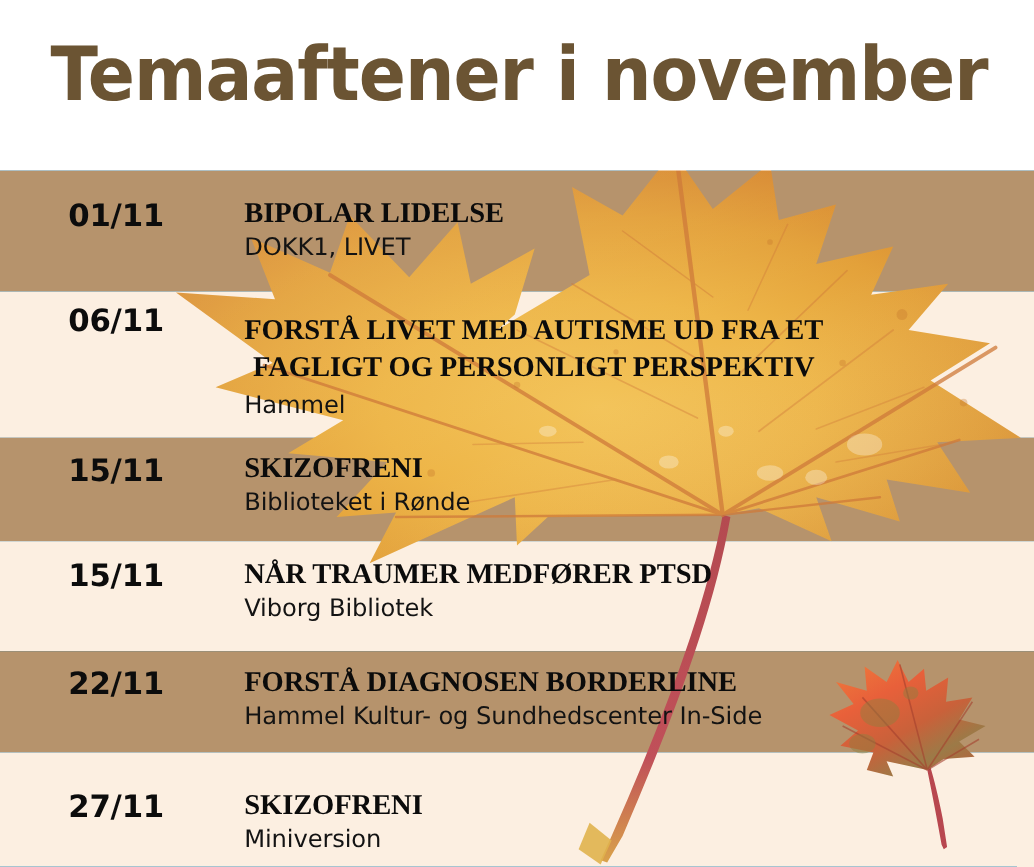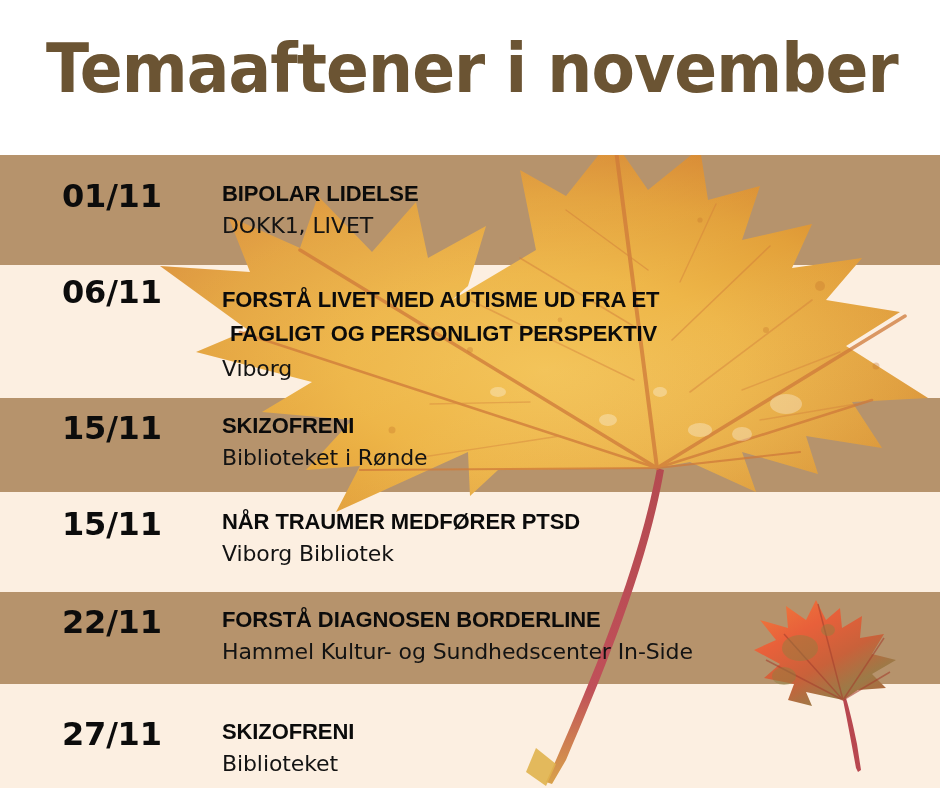--- a/index.html
+++ b/index.html
@@ -76,35 +76,35 @@
     position: absolute;
     left: 0;
     width: 940px;
     display: block;
   }
   .row-date {
     position: absolute;
     left: 62px;
     font-family: "DejaVu Sans", "Liberation Sans", sans-serif;
     font-weight: 700;
-    font-size: 32px;
+    font-size: 28px;
     line-height: 30px;
     color: #0c0c0c;
     letter-spacing: -0.2px;
     white-space: nowrap;
   }
   .row-body {
     position: absolute;
     left: 222px;
     right: 10px;
   }
   .row-title {
-    font-family: Liberation Sans, sans-serif;
+    font-family: Liberation Serif, serif;
     font-weight: 700;
-    font-size: 22px;
+    font-size: 26px;
     line-height: 34px;
     letter-spacing: -0.1px;
     color: #0b0b0b;
     white-space: nowrap;
   }
   .row-venue {
     font-family: "DejaVu Sans", "Liberation Sans", sans-serif;
     font-weight: 400;
     font-size: 22px;
     line-height: 28px;
@@ -255,21 +255,21 @@
       <div class="row-body" style="top:22px;">
         <div class="row-title">BIPOLAR LIDELSE</div>
         <div class="row-venue">DOKK1, LIVET</div>
       </div>
     </div>
 
     <div class="row" style="top:265px;height:133px;">
       <div class="row-date" style="top:12px;">06/11</div>
       <div class="row-body" style="top:18px;">
         <div class="row-title"><span>FORSTÅ LIVET MED AUTISME UD FRA ET</span><span class="line2">FAGLIGT OG PERSONLIGT PERSPEKTIV</span></div>
-        <div class="row-venue" style="margin-top:4px;">Viborg</div>
+        <div class="row-venue" style="margin-top:4px;">Hammel</div>
       </div>
     </div>
 
     <div class="row" style="top:398px;height:94px;">
       <div class="row-date" style="top:15px;">15/11</div>
       <div class="row-body" style="top:11px;">
         <div class="row-title">SKIZOFRENI</div>
         <div class="row-venue">Biblioteket i Rønde</div>
       </div>
     </div>
@@ -287,18 +287,18 @@
       <div class="row-body" style="top:11px;">
         <div class="row-title">FORSTÅ DIAGNOSEN BORDERLINE</div>
         <div class="row-venue">Hammel Kultur- og Sundhedscenter In-Side</div>
       </div>
     </div>
 
     <div class="row" style="top:684px;height:104px;margin-top:16px;">
       <div class="row-date" style="top:19px;">27/11</div>
       <div class="row-body" style="top:15px;">
         <div class="row-title">SKIZOFRENI</div>
-        <div class="row-venue">Biblioteket</div>
+        <div class="row-venue">Miniversion</div>
       </div>
     </div>
 
   </div>
 </div>
 
 </body></html>

